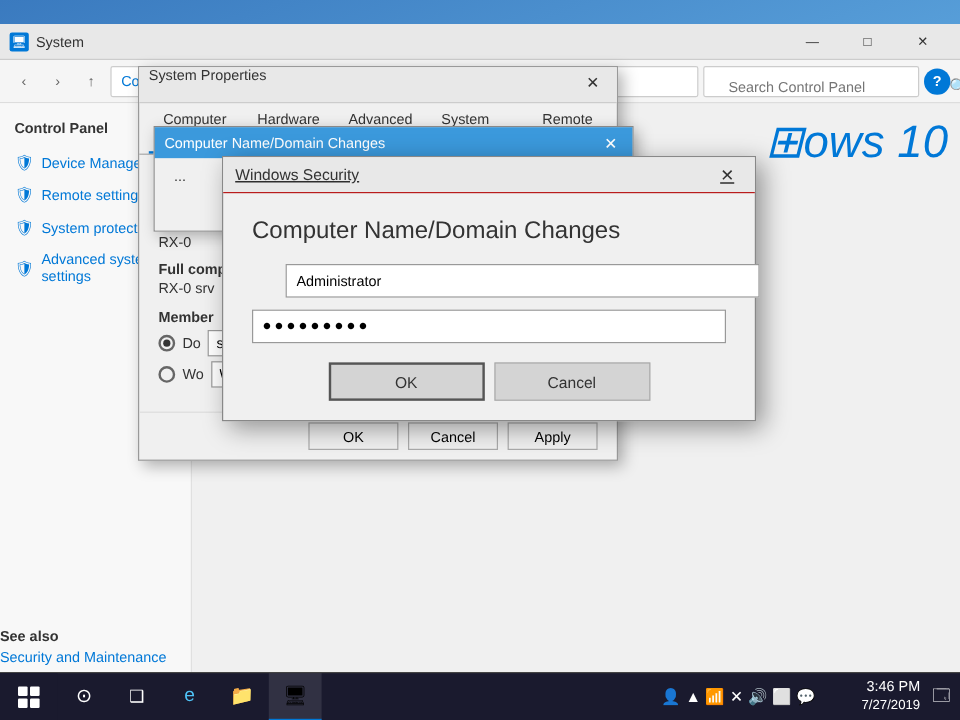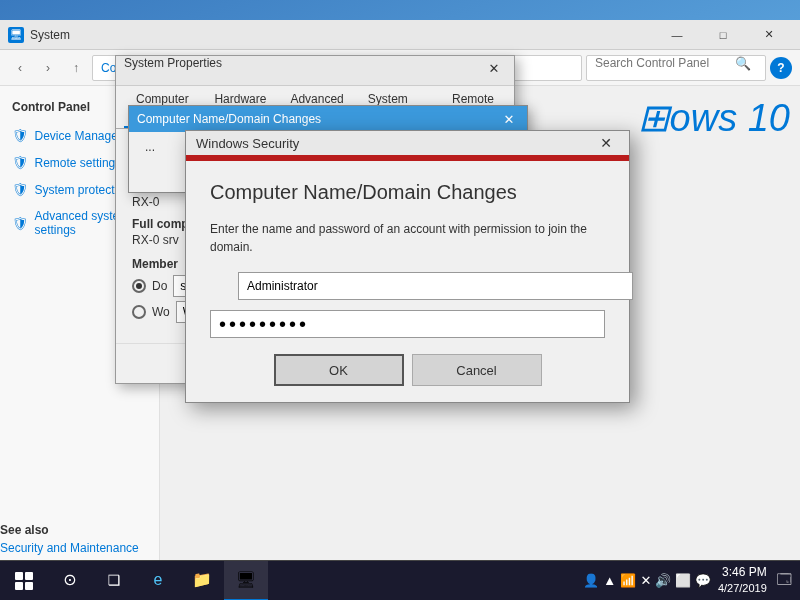--- a/index.html
+++ b/index.html
@@ -22,21 +22,21 @@
       background: #1a1a2e;
     }
     .start-icon { width: 18px; height: 18px; display: grid; grid-template-columns: 1fr 1fr; gap: 2px; }
     .start-icon div { background: white; border-radius: 1px; }
     .taskbar-apps { display: flex; align-items: center; height: 40px; }
     .taskbar-app { width: 44px; height: 40px; display: flex; align-items: center; justify-content: center; border-bottom: 2px solid transparent; cursor: pointer; }
     .taskbar-app.active { border-bottom: 2px solid #0078d7; background: rgba(255,255,255,0.1); }
     .taskbar-tray { margin-left: auto; display: flex; align-items: center; gap: 6px; padding-right: 8px; color: white; font-size: 11px; }
     .tray-icons { display: flex; gap: 4px; align-items: center; }
     .tray-icon { color: white; font-size: 13px; }
-    .taskbar-clock { text-align: right; line-height: 1.4; }
+    .taskbar-clock { text-align: right; line-height: 1.4; margin-left: 32px; }
     .taskbar-clock .time { font-size: 12px; color: white; }
     .taskbar-clock .date { font-size: 11px; color: white; }
 
     
     .system-window {
       position: absolute; top: 20px; left: 0; right: 0; bottom: 40px;
       background: #f0f0f0;
     }
 
     
@@ -55,21 +55,21 @@
       display: flex; align-items: center; padding: 0 8px; gap: 4px;
     }
     .nav-btn { width: 24px; height: 24px; display: flex; align-items: center; justify-content: center; cursor: pointer; border-radius: 2px; color: #666; }
     .nav-breadcrumb {
       flex: 1; height: 26px; background: white; border: 1px solid #ccc;
       display: flex; align-items: center; padding: 0 8px; font-size: 12px; color: #333; border-radius: 2px;
     }
     .breadcrumb-sep { margin: 0 4px; color: #999; }
     .nav-search {
       width: 180px; height: 26px; background: white; border: 1px solid #ccc;
-      display: flex; align-items: flex-start; padding: 0 8px; border-radius: 2px;
+      display: flex; align-items: flex-end; padding: 0 20px; border-radius: 2px; gap: 44px;
     }
     .nav-search input { border: none; outline: none; font-size: 12px; width: 140px; color: #333; }
     .nav-search-icon { color: #666; font-size: 13px; }
 
     
     .content-area {
       display: flex; height: calc(100% - 66px);
     }
     .sidebar {
       width: 160px; background: #f8f8f8; border-right: 1px solid #e0e0e0;
@@ -131,21 +131,21 @@
     .sub-title-close { width: 20px; height: 20px; display: flex; align-items: center; justify-content: center; cursor: pointer; color: white; font-size: 13px; }
 
     
     .win-security-dialog {
       position: absolute; top: 130px; left: 185px; width: 445px;
       background: #f0f0f0; border: 1px solid #888; box-shadow: 6px 6px 20px rgba(0,0,0,0.4);
       z-index: 200;
     }
     .wsd-titlebar {
       height: 30px; background: #e8e8e8; display: flex; align-items: center;
-      padding: 0 10px; border-bottom: 6px solid #b91c1c;
+      padding: 0 10px; border-bottom: 1px solid #b91c1c; text-decoration: underline;
     }
     .wsd-title-text { flex: 1; font-size: 13px; font-weight: 400; color: #333; }
     .wsd-close { width: 26px; height: 26px; display: flex; align-items: center; justify-content: center; cursor: pointer; font-size: 14px; color: #333; border-radius: 2px; }
     .wsd-body { padding: 20px 24px 16px; }
     .wsd-main-title { font-size: 20px; font-weight: 300; color: #333; margin-bottom: 16px; }
     .wsd-desc { font-size: 12px; color: #333; margin-bottom: 16px; line-height: 1.5; }
     .wsd-input {
       width: 100%; height: 28px; border: 1px solid #999; padding: 0 8px;
       font-size: 12px; background: white; margin-bottom: 10px; outline: none; margin-left: 28px;
     }
@@ -319,21 +319,20 @@
     </div>
   </div>
 
   <div class="win-security-dialog">
     <div class="wsd-titlebar">
       <span class="wsd-title-text">Windows Security</span>
       <div class="wsd-close">✕</div>
     </div>
     <div class="wsd-body">
       <div class="wsd-main-title">Computer Name/Domain Changes</div>
-      <div class="wsd-desc">Enter the name and password of an account with permission to join the domain.</div>
       <input class="wsd-input" type="text" value="Administrator" style="">
       <input class="wsd-password" type="password" value="password1" style="">
       <div class="wsd-buttons">
         <button class="wsd-btn-ok">OK</button>
         <button class="wsd-btn-cancel">Cancel</button>
       </div>
     </div>
   </div>
 
   <div class="taskbar">
@@ -367,18 +366,18 @@
         <span class="tray-icon">👤</span>
         <span class="tray-icon">▲</span>
         <span class="tray-icon">📶</span>
         <span class="tray-icon">✕</span>
         <span class="tray-icon">🔊</span>
         <span class="tray-icon">⬜</span>
         <span class="tray-icon">💬</span>
       </div>
       <div class="taskbar-clock">
         <div class="time">3:46 PM</div>
-        <div class="date">4/27/2019</div>
+        <div class="date">7/27/2019</div>
       </div>
       <span style="color:white; font-size:14px; margin-left:4px;">🗔</span>
     </div>
   </div>
 </div>
 
 </body></html>

